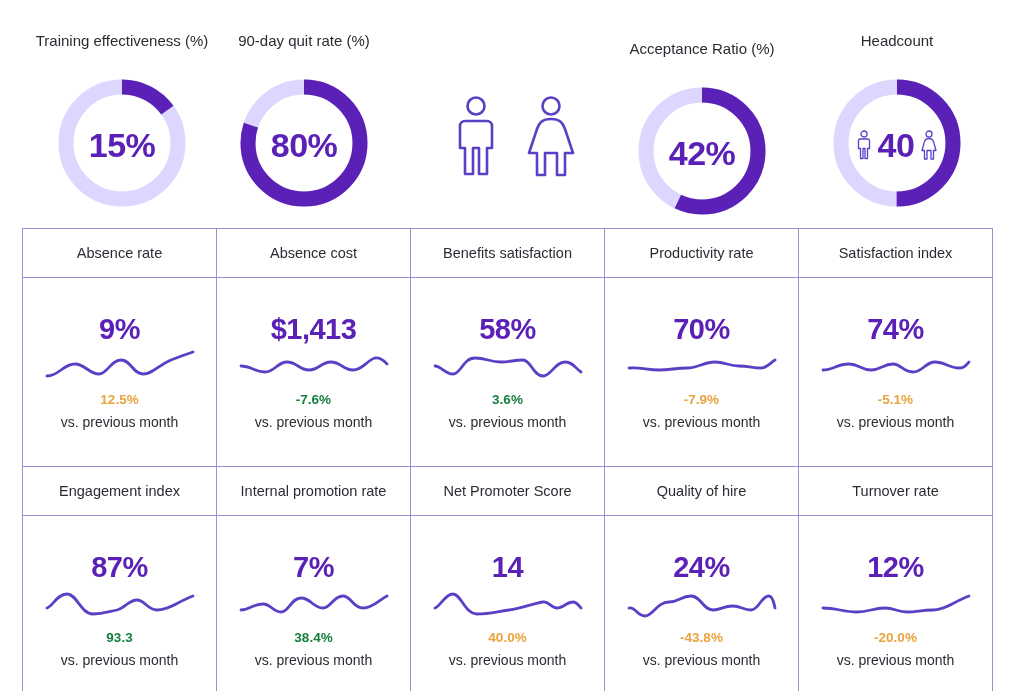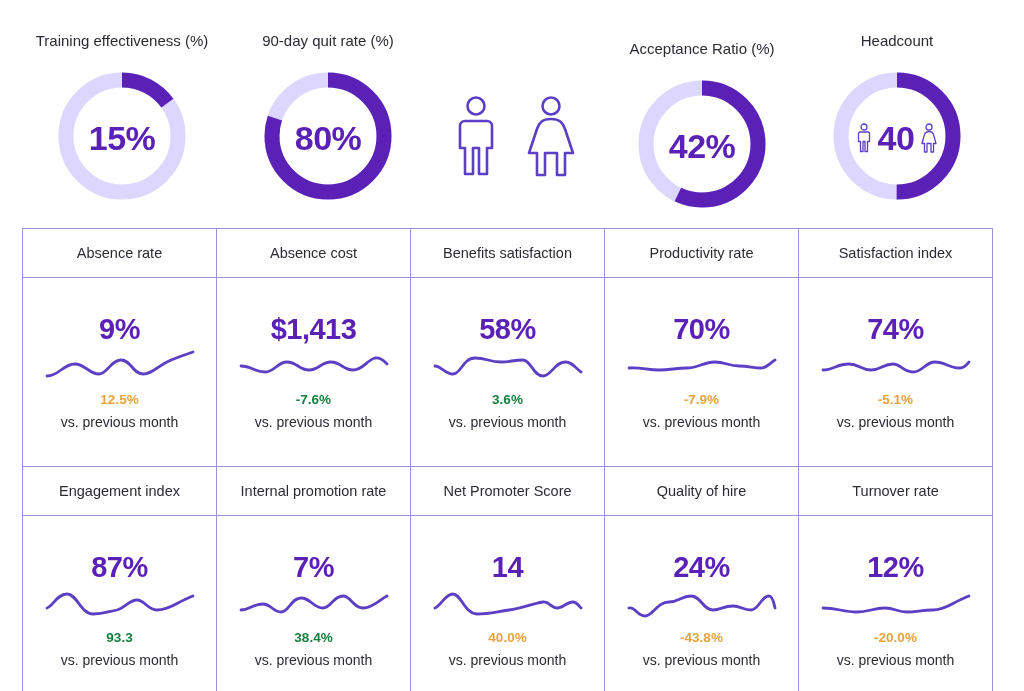--- a/index.html
+++ b/index.html
@@ -21,21 +21,21 @@
   .kpi{
     position:absolute;
     text-align:center;
   }
   .kpi-title{
     font-size:15px;
     line-height:18px;
     color:#2b2b33;
     font-weight:400;
     white-space:nowrap;
-    margin:0 0 16px 0;
+    margin:0 0 23px 0;
   }
   .donut-wrap{
     position:relative;
     display:inline-block;
   }
   .donut-center{
     position:absolute;
     left:0;top:0;right:0;bottom:0;
     display:flex;
     align-items:center;
@@ -120,21 +120,21 @@
       <svg width="140" height="140" viewBox="0 0 140 140">
         <circle cx="70" cy="70" r="56" fill="none" stroke="#ddd6fe" stroke-width="15"></circle>
         <circle cx="70" cy="70" r="56" fill="none" stroke="#5b21b6" stroke-width="15" stroke-dasharray="52.8 299.2" stroke-dashoffset="0" transform="rotate(-90 70 70)"></circle>
       </svg>
       <div class="donut-center">
         <span class="donut-value">15%</span>
       </div>
     </div>
   </div>
 
-  <div class="kpi" style="left:220px;top:32px;width:216px;">
+  <div class="kpi" style="left:196px;top:32px;width:216px;">
     <p class="kpi-title">90-day quit rate (%)</p>
     <div class="donut-wrap">
       <svg width="140" height="140" viewBox="0 0 140 140">
         <circle cx="70" cy="70" r="56" fill="none" stroke="#ddd6fe" stroke-width="15"></circle>
         <circle cx="70" cy="70" r="56" fill="none" stroke="#5b21b6" stroke-width="15" stroke-dasharray="281.6 70.4" stroke-dashoffset="0" transform="rotate(-90 70 70)"></circle>
       </svg>
       <div class="donut-center">
         <span class="donut-value">80%</span>
       </div>
     </div>

